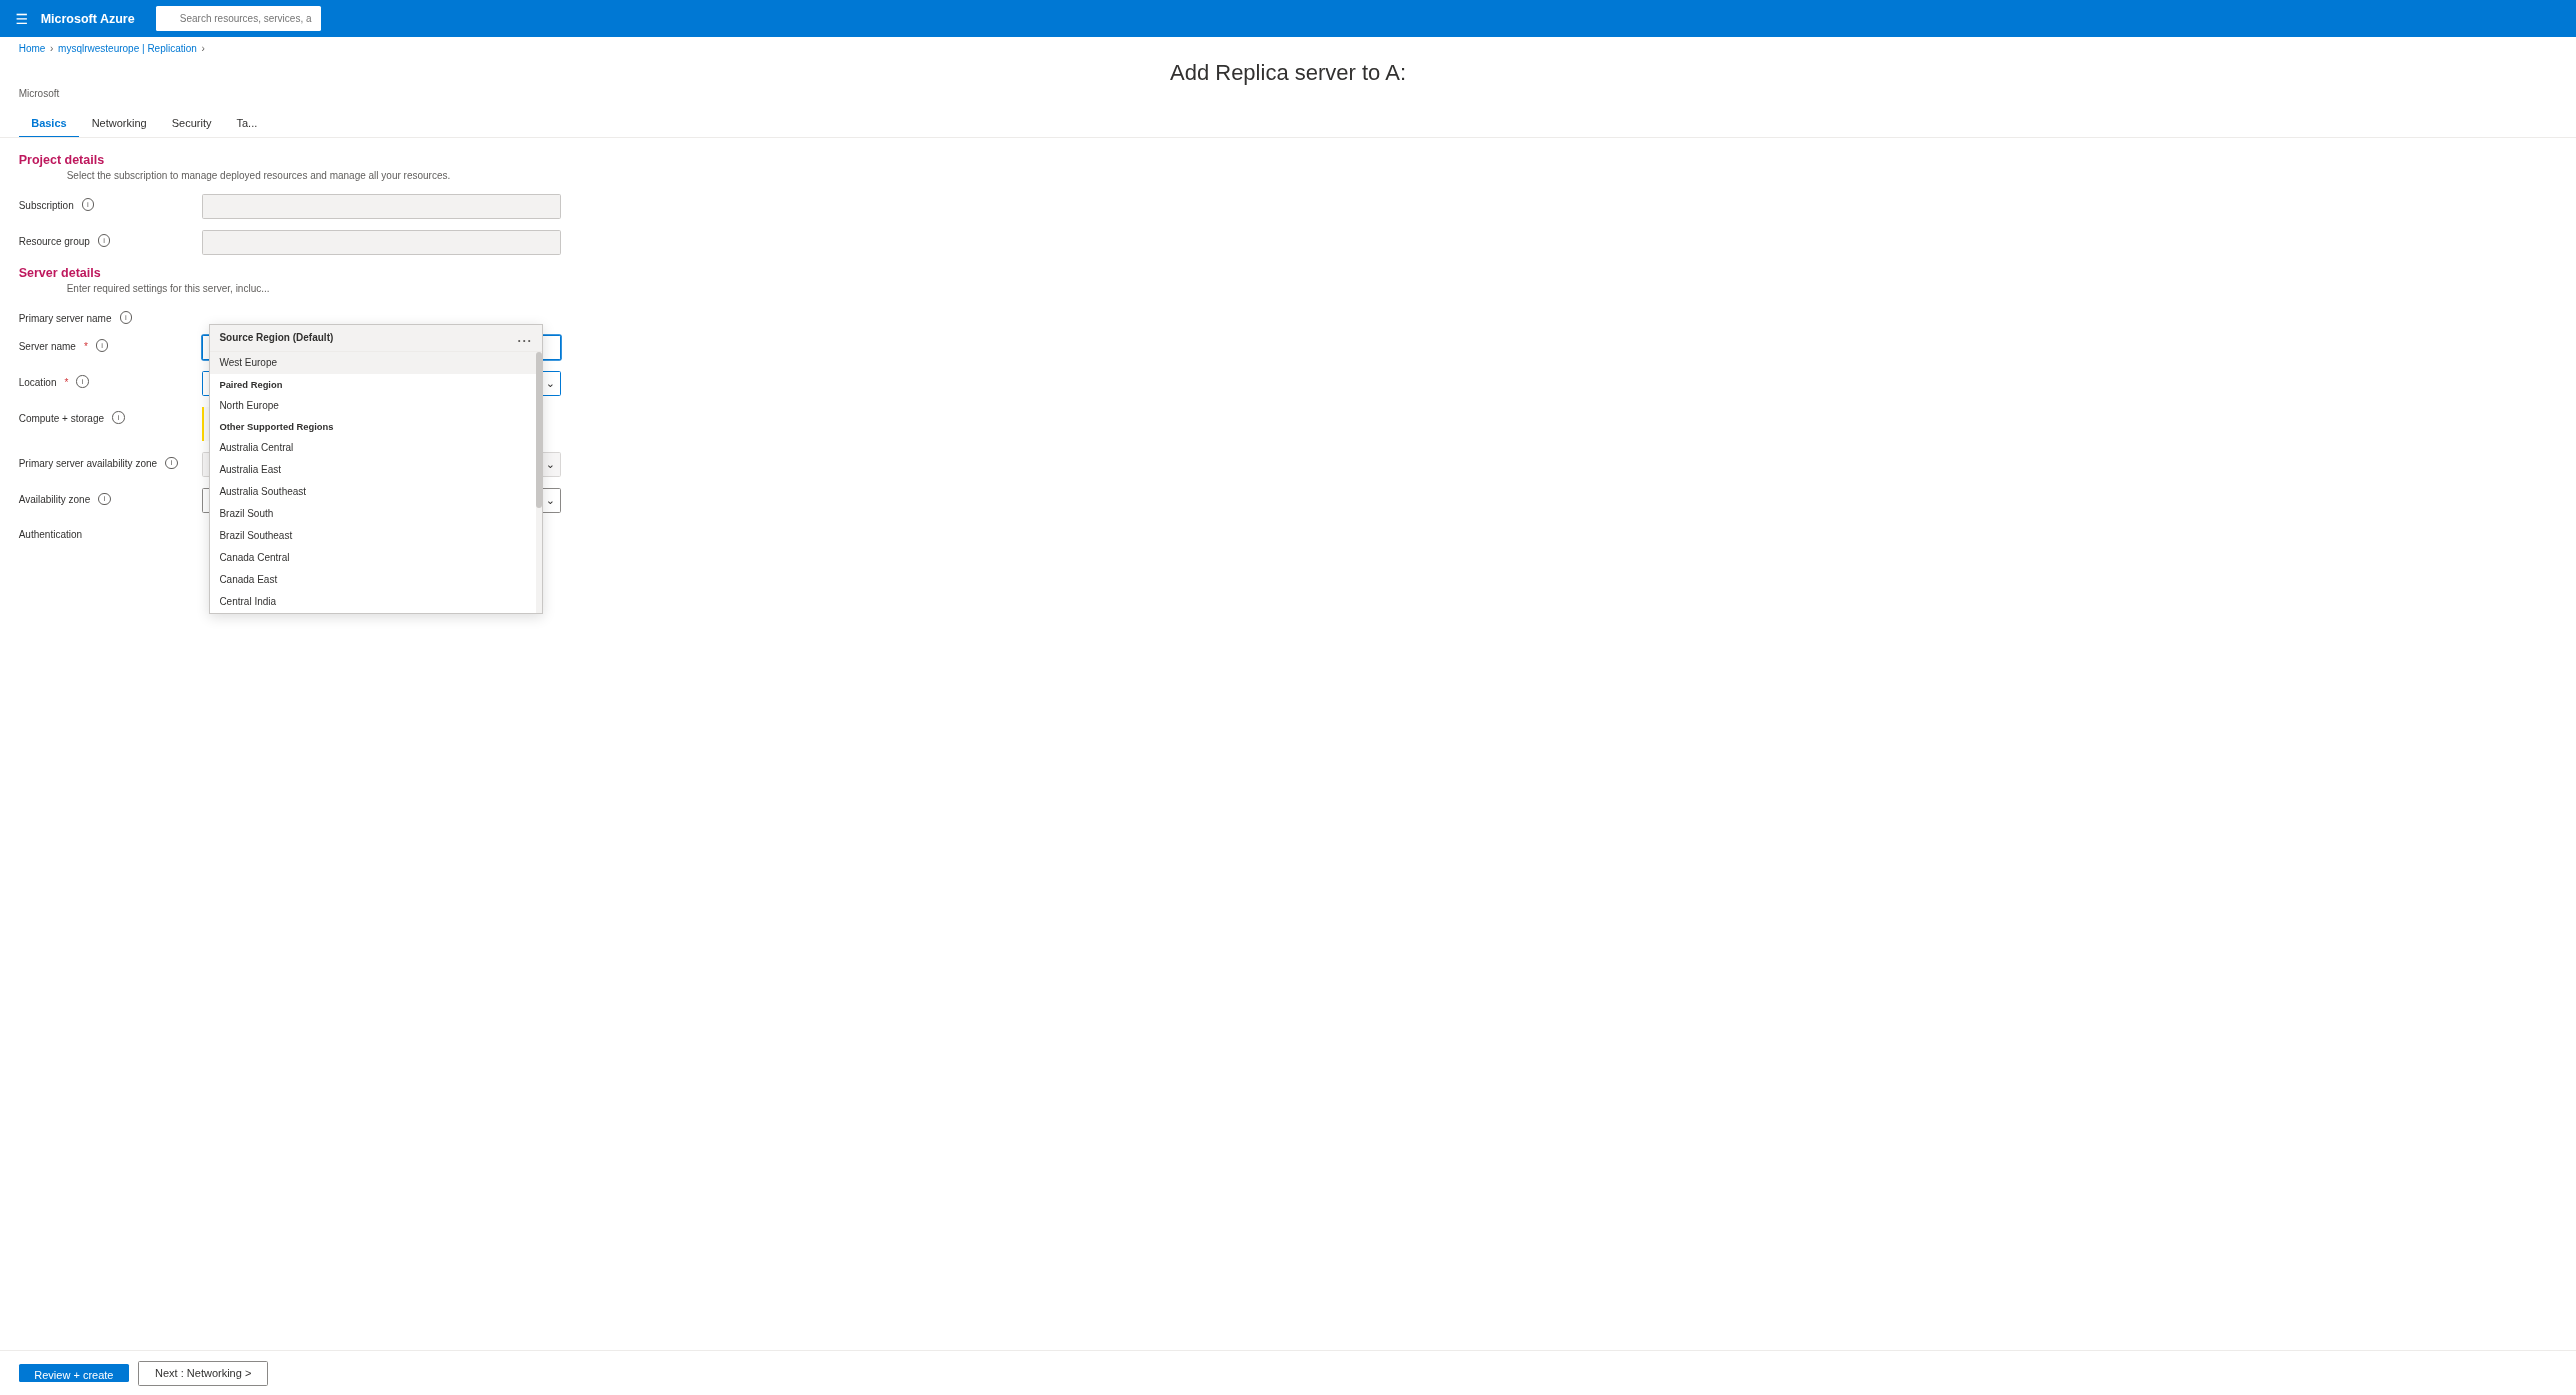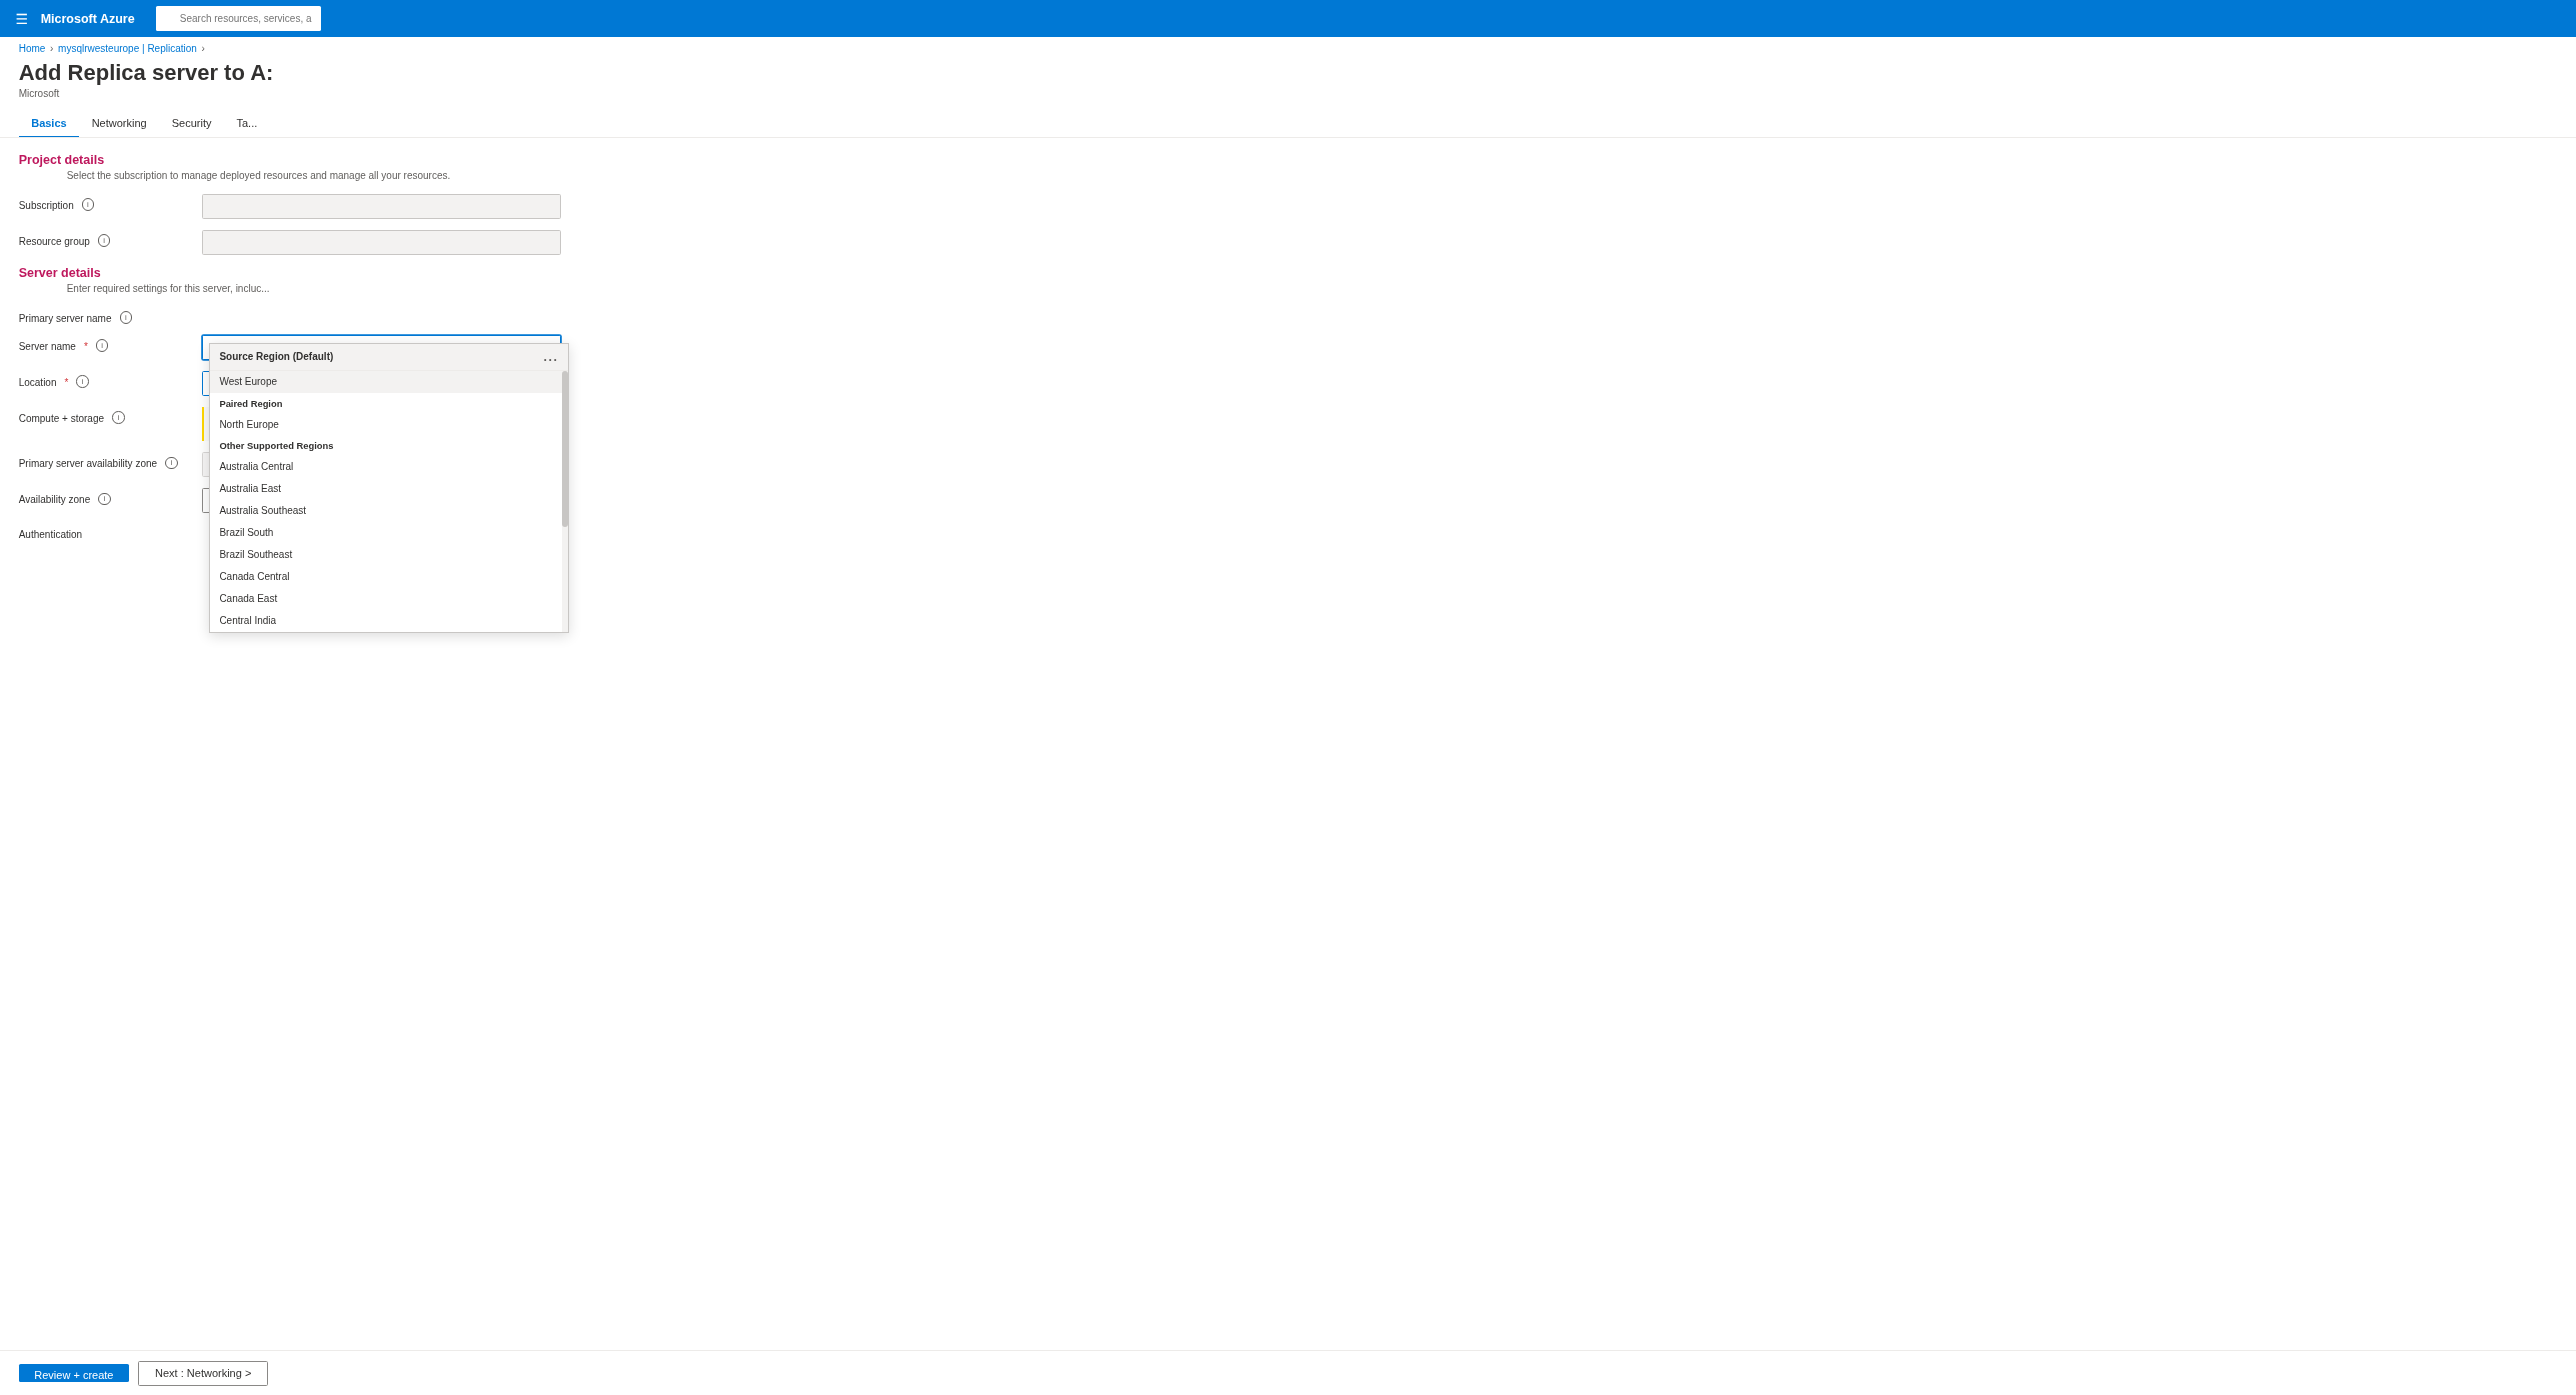--- a/index.html
+++ b/index.html
@@ -66,23 +66,24 @@
     }
     .breadcrumb a { color: #0078d4; text-decoration: none; }
     .breadcrumb-chevron { color: #605e5c; }
 
     
     .page-header {
       padding: 0 18.7px 9.4px 18.7px;
     }
     .page-title {
       font-size: 22px;
-      font-weight: 700;
+      font-weight: 400;
       color: #323130;
       line-height: 1.2;
+      text-align: center;
     }
     .page-subtitle {
       font-size: 10px;
       color: #605e5c;
       margin-top: 1.6px;
     }
 
     
     .tabs {
       display: flex;
@@ -218,22 +219,22 @@
       color: #323130;
     }
     .compute-box .compute-desc {
       color: #605e5c;
     }
     .dropdown-panel {
       position: absolute;
       background: #fff;
       border: 0.8px solid #c8c6c4;
       box-shadow: 0 3.1px 12.5px rgba(0,0,0,0.14);
-      width: 360px;
-      top: 205px;
+      width: 334px;
+      top: 186px;
       left: 209px;
       z-index: 100;
       pointer-events: all;
     }
     .dropdown-header {
       display: flex;
       justify-content: space-between;
       align-items: center;
       padding: 6.2px 9.4px;
       background: #f3f2f1;

